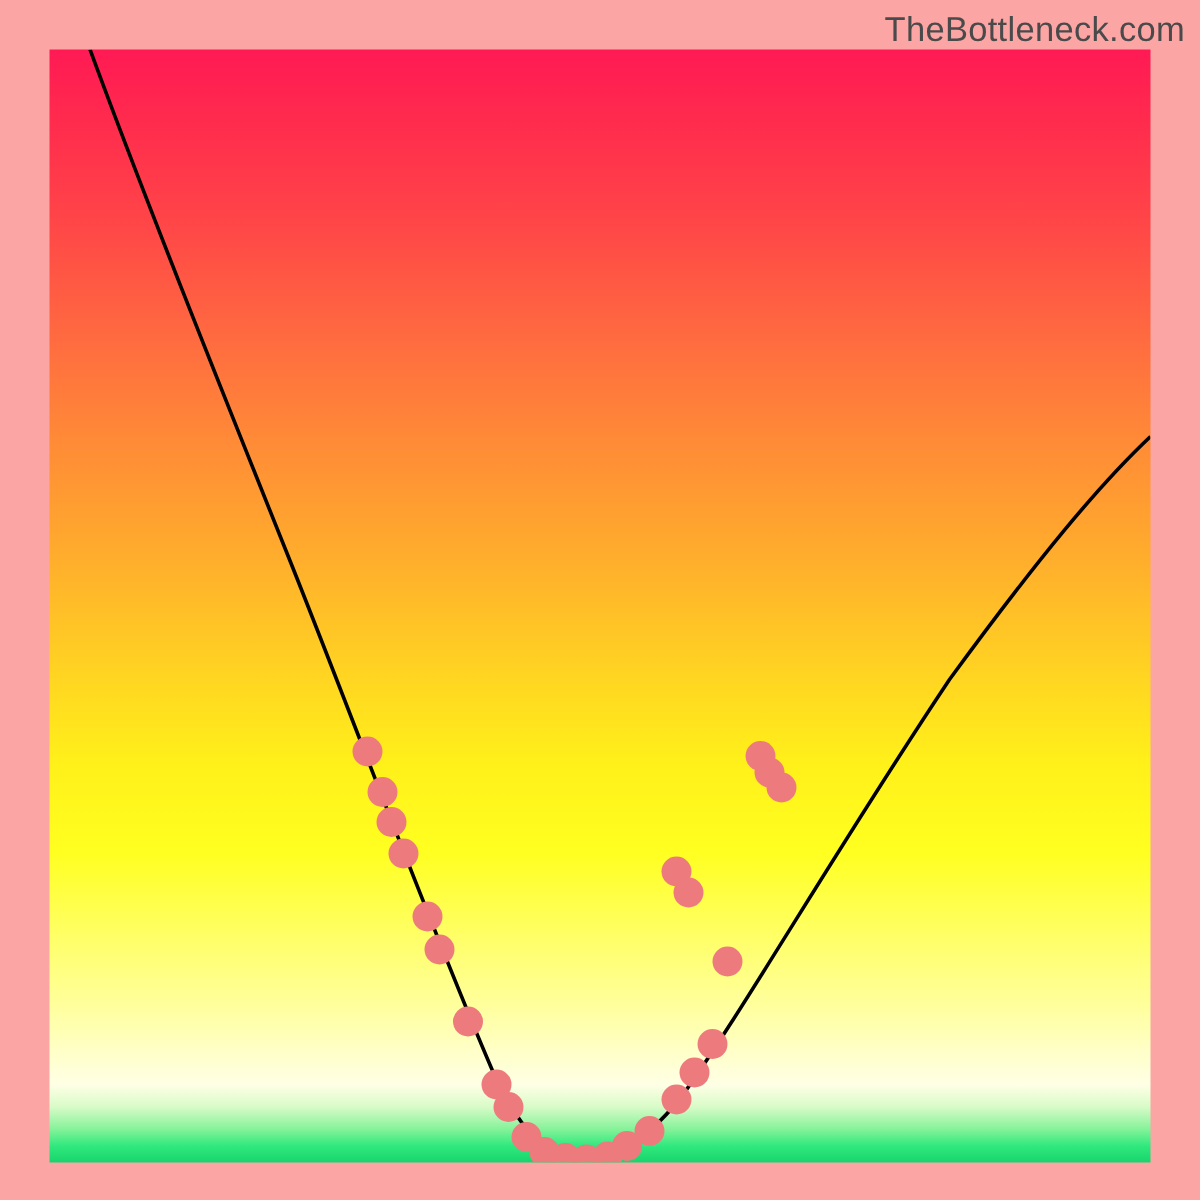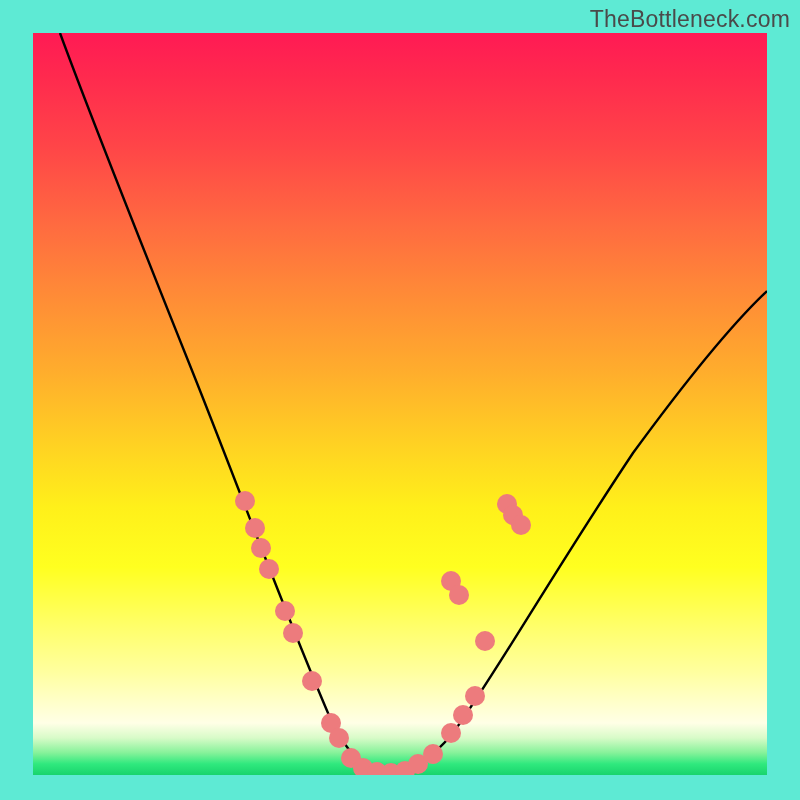--- a/index.html
+++ b/index.html
@@ -10,21 +10,21 @@
     overflow: hidden;
     background: #000;
     font-family: Arial, Helvetica, sans-serif;
   }
   .frame {
     position: absolute;
     top: 0;
     left: 0;
     width: 800px;
     height: 800px;
-    background: #5eead4;
+    background: #fca5a5;
   }
   .plot-area {
     position: absolute;
     top: 33px;
     left: 33px;
     width: 734px;
     height: 742px;
     overflow: hidden;
     
     background: linear-gradient(to bottom,

